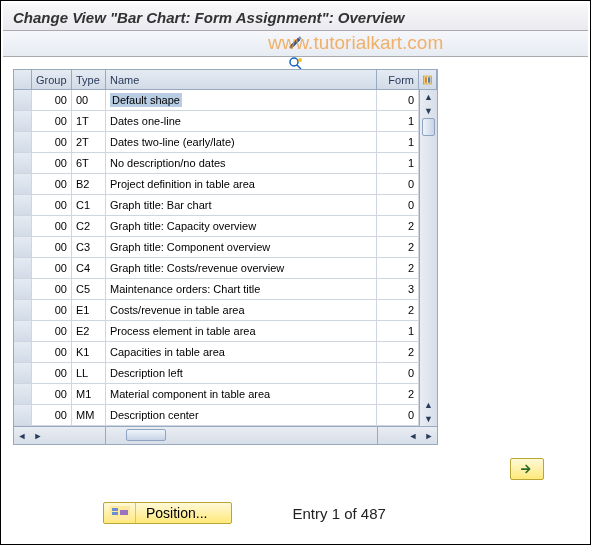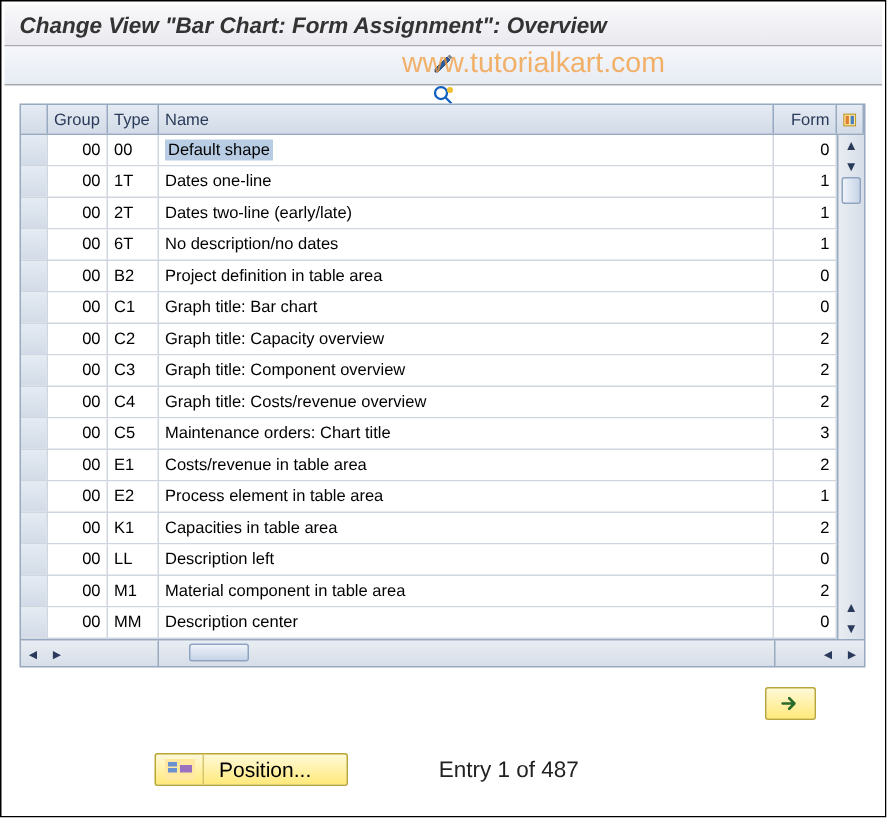--- a/index.html
+++ b/index.html
@@ -73,21 +73,21 @@
     color: #f29b3a;
     opacity: 0.75;
     pointer-events: none;
     z-index: 10;
     font-family: Arial, sans-serif;
   }
 
   .grid-wrap {
     margin: 12px 10px 0 10px;
     border: 1px solid #97aac0;
-    width: 564px;
+    width: 425px;
     position: relative;
     background: #f5f6f8;
   }
   .grid-header {
     display: flex;
     background: linear-gradient(#e5ebf3, #d2dbe7);
     border-bottom: 1px solid #97aac0;
     height: 20px;
     align-items: stretch;
   }

